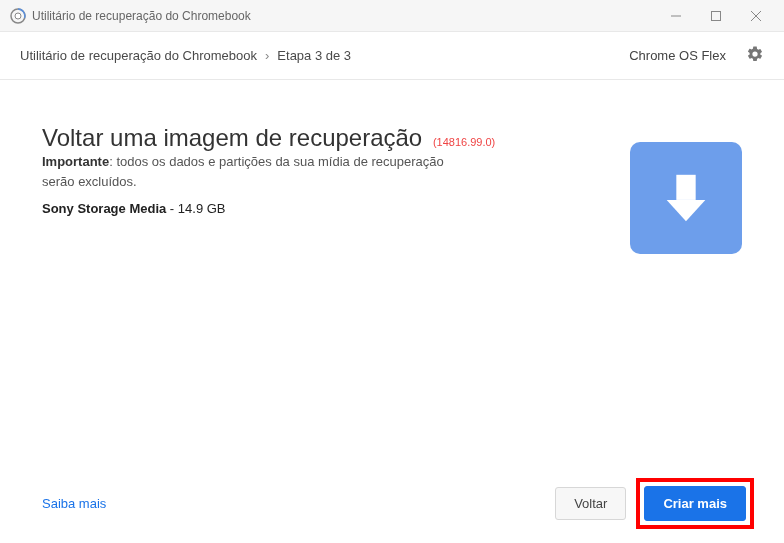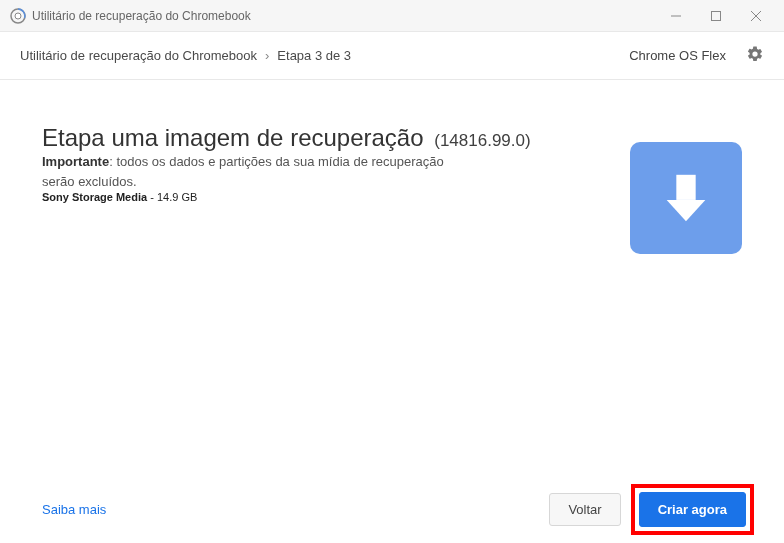--- a/index.html
+++ b/index.html
@@ -47,60 +47,60 @@
     position: relative;
     padding: 44px 42px 0 42px;
     height: calc(543px - 32px - 48px);
   }
   .heading {
     font-size: 24px;
     font-weight: 400;
     color: #333;
   }
   .heading .version {
-    font-size: 17px;
-    color: #404040;
+    font-size: 11px;
+    color: #ef4444;
     margin-left: 4px;
   }
   .adv-link {
     display: inline-block;
     margin-top: 38px;
     color: #1a73e8;
     font-size: 13px;
   }
   .warning {
     font-size: 13px;
     color: #555;
     max-width: 410px;
     line-height: 1.5;
   }
   .warning .bold { font-weight: 700; color: #333; }
   .media {
-    margin-top: 0;
-    font-size: 11px;
+    margin-top: 10px;
+    font-size: 13px;
     color: #222;
   }
   .media .m-name { font-weight: 700; }
   
   .download-tile {
     position: absolute;
     top: 62px;
     right: 42px;
     width: 112px;
     height: 112px;
     background: #6d9eeb;
     border-radius: 10px;
     display: flex;
     align-items: center;
     justify-content: center;
   }
   
   .footer {
     position: absolute;
-    bottom: 8px;
+    bottom: 14px;
     left: 42px;
     right: 30px;
     display: flex;
     align-items: center;
     justify-content: space-between;
   }
   .learn-more {
     color: #1a73e8;
     font-size: 13px;
   }
@@ -169,21 +169,21 @@
   <span class="os-name">Chrome OS Flex</span>
   <span class="gear">
     <svg width="18" height="18" viewBox="0 0 24 24" fill="#777">
       <path d="M19.14,12.94a7.14,7.14,0,0,0,.05-.94,7.14,7.14,0,0,0-.05-.94l2.03-1.58a.5.5,0,0,0,.12-.64l-1.92-3.32a.5.5,0,0,0-.6-.22l-2.39.96a7.03,7.03,0,0,0-1.62-.94l-.36-2.54A.5.5,0,0,0,13.9,2h-3.8a.5.5,0,0,0-.49.42L9.25,4.96a7.03,7.03,0,0,0-1.62.94l-2.39-.96a.5.5,0,0,0-.6.22L2.72,8.48a.5.5,0,0,0,.12.64l2.03,1.58a7.14,7.14,0,0,0-.05.94,7.14,7.14,0,0,0,.05.94L2.84,14.16a.5.5,0,0,0-.12.64l1.92,3.32a.5.5,0,0,0,.6.22l2.39-.96a7.03,7.03,0,0,0,1.62.94l.36,2.54a.5.5,0,0,0,.49.42h3.8a.5.5,0,0,0,.49-.42l.36-2.54a7.03,7.03,0,0,0,1.62-.94l2.39.96a.5.5,0,0,0,.6-.22l1.92-3.32a.5.5,0,0,0-.12-.64ZM12,15.5A3.5,3.5,0,1,1,15.5,12,3.5,3.5,0,0,1,12,15.5Z"></path>
     </svg>
   </span>
 </div>
 
 <div class="content">
   <h1 class="heading">
-    <span>Etapa uma imagem de recuperação</span>
+    <span>Voltar uma imagem de recuperação</span>
     <span class="version">(14816.99.0)</span>
   </h1>
 
 
   <p class="warning">
     <span class="bold">Importante</span><span>: todos os dados e partições da sua mídia de recuperação serão excluídos.</span>
   </p>
 
   <p class="media">
     <span class="m-name">Sony Storage Media</span><span> - </span><span>14.9 GB</span>
@@ -195,16 +195,16 @@
       <polygon points="10,32 50,32 30,54" fill="#fff"></polygon>
     </svg>
   </div>
 
   
   <div class="footer">
     <a class="learn-more">Saiba mais</a>
     <span class="spacer"></span>
     <button class="btn">Voltar</button>
     <span class="highlight-box">
-      <button class="btn primary">Criar agora</button>
+      <button class="btn primary">Criar mais</button>
     </span>
   </div>
 </div>
 
 </body></html>

